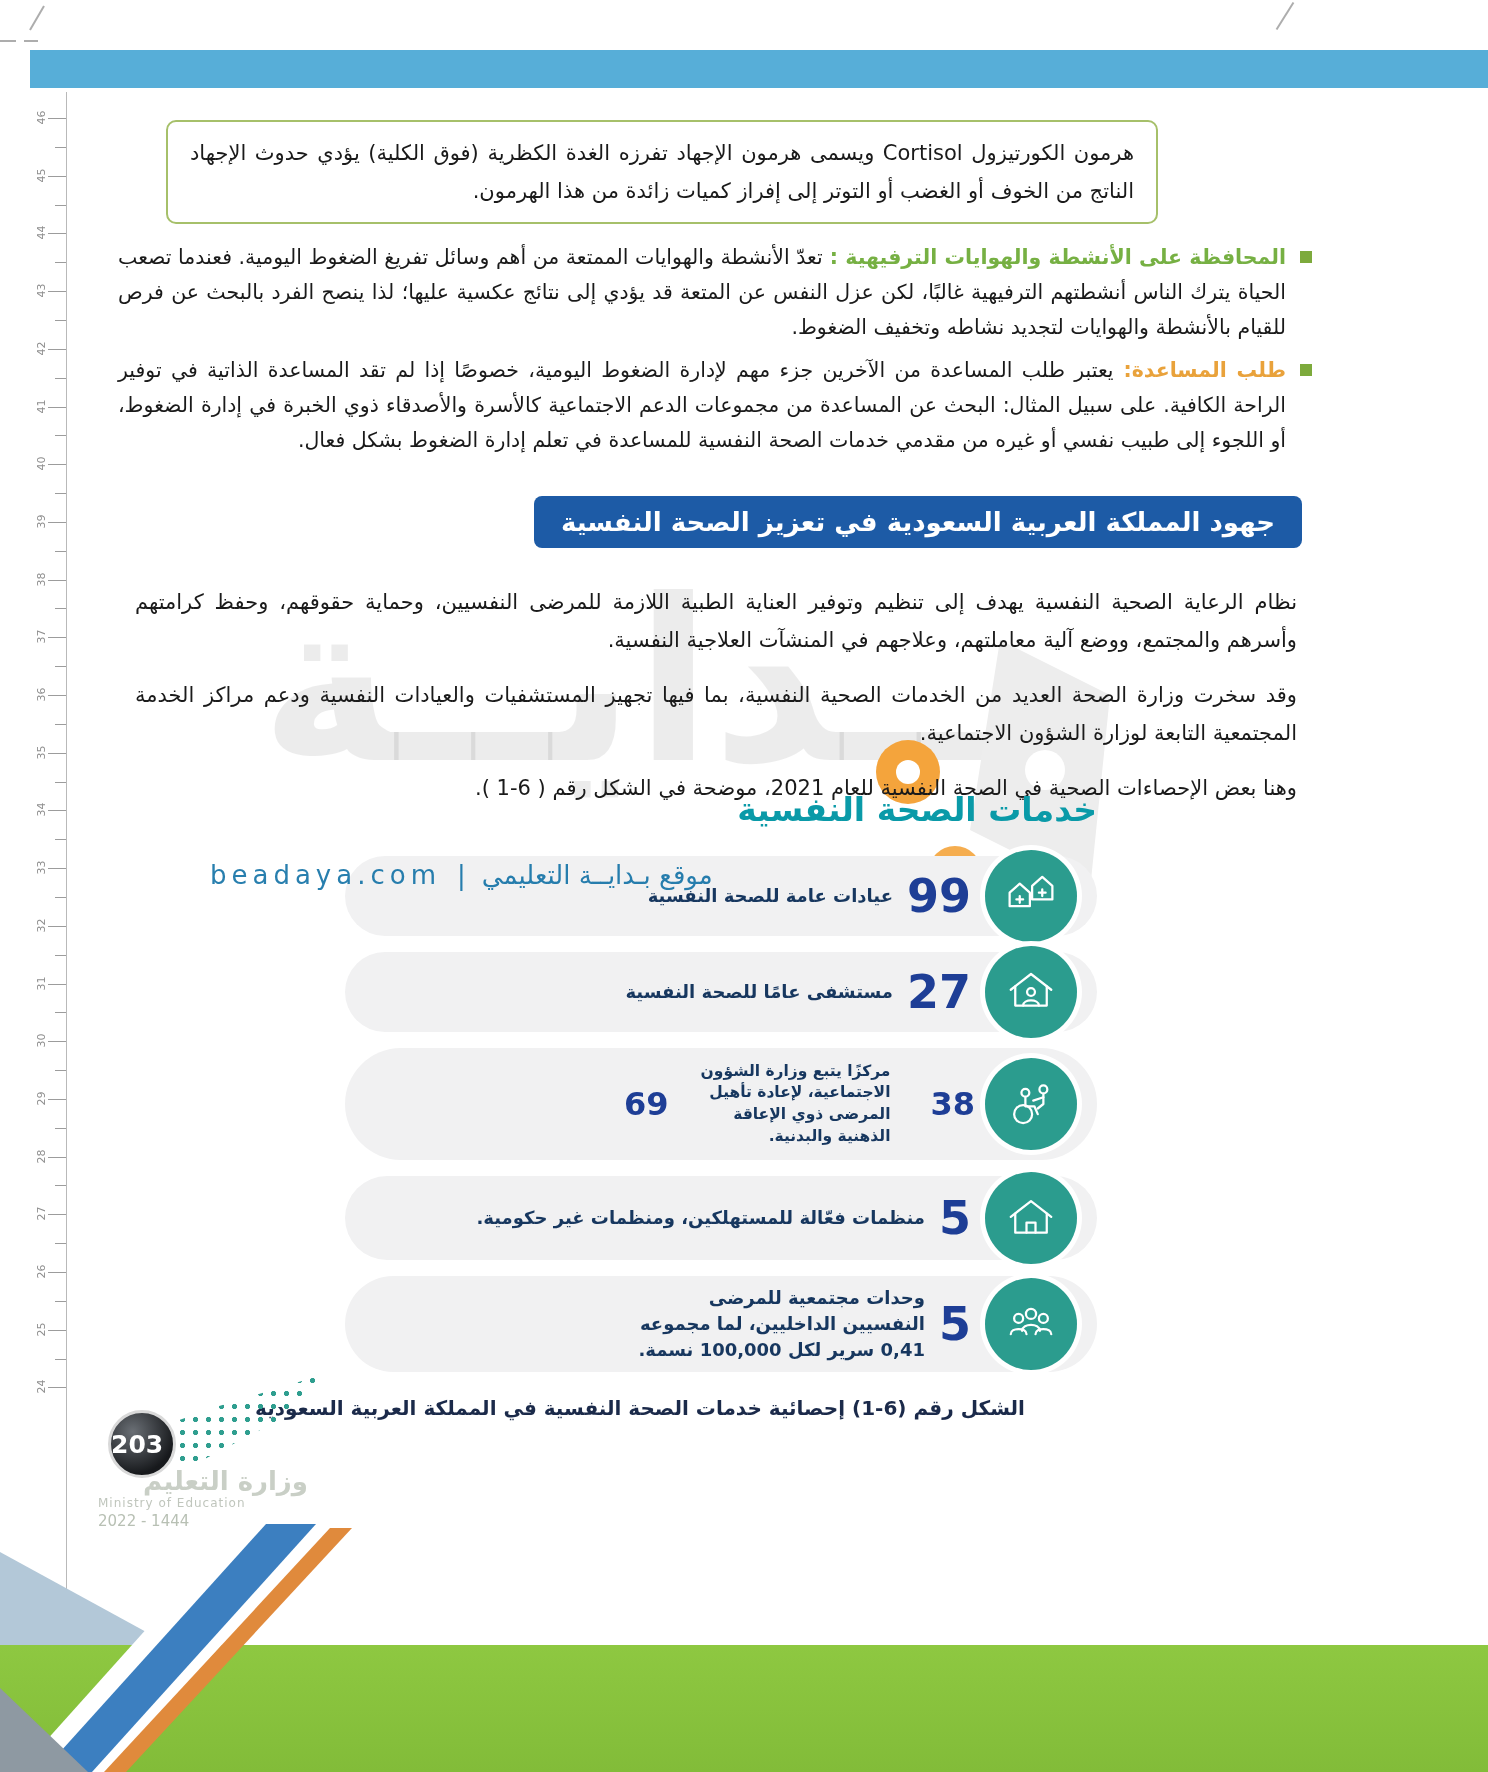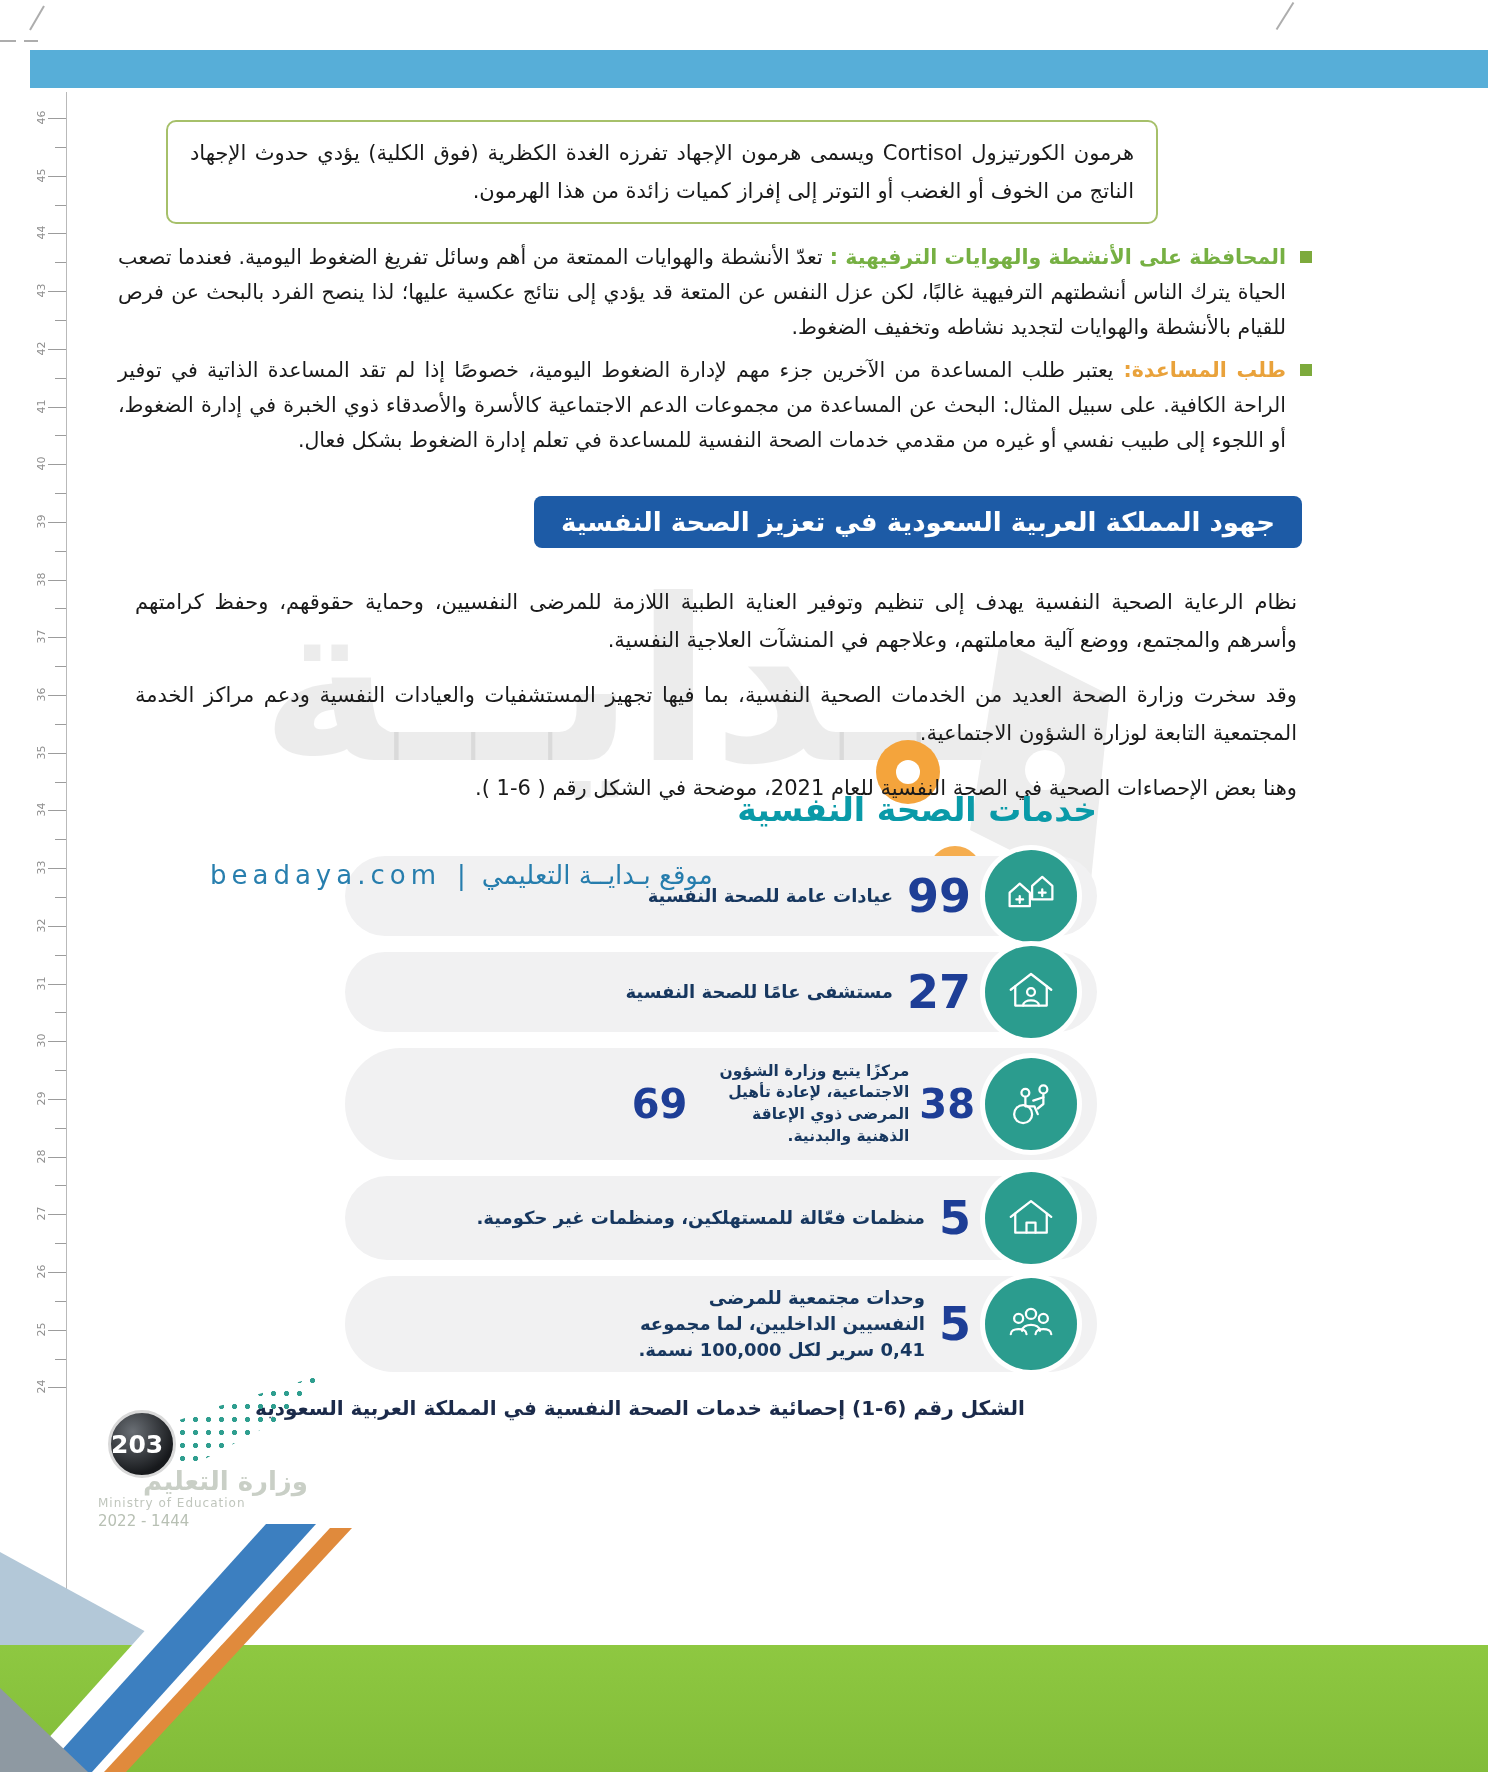--- a/index.html
+++ b/index.html
@@ -60,21 +60,21 @@
         direction:rtl;z-index:1;}
   .row{position:relative;background:#f1f1f2;border-radius:70px;display:flex;align-items:center;
        padding:0 20px;gap:14px;box-sizing:border-box;}
   .row-1,.row-2{height:80px;}
   .row-3{height:112px;gap:10px;}
   .row-4{height:84px;}
   .row-5{height:96px;}
   .circle{width:92px;height:92px;border-radius:50%;background:#2b9c8e;box-shadow:0 0 0 5px #fff;
           display:flex;align-items:center;justify-content:center;flex:0 0 auto;}
   .num{font-size:46px;font-weight:bold;color:#1e3e96;flex:0 0 auto;}
-  .row-3 .num{font-size:40px;}
+  .row-3 .num{font-size:32px;margin-left:30px;}
   .row-text{font-size:18px;font-weight:bold;color:#17375f;line-height:1.45;text-align:right;}
   .row-3 .row-text{font-size:15.5px;line-height:1.4;}
   .w38{width:212px;}
   .w69{width:218px;}
   .w5b{width:300px;}
   .caption{position:absolute;left:240px;top:1396px;width:800px;z-index:1;direction:rtl;text-align:center;
            font-size:20px;font-weight:bold;color:#1b2a4a;}
   
   .green-band{position:absolute;left:0;top:1645px;width:1488px;height:127px;z-index:1;
               background:linear-gradient(180deg,#8ec841,#82bc39);}

